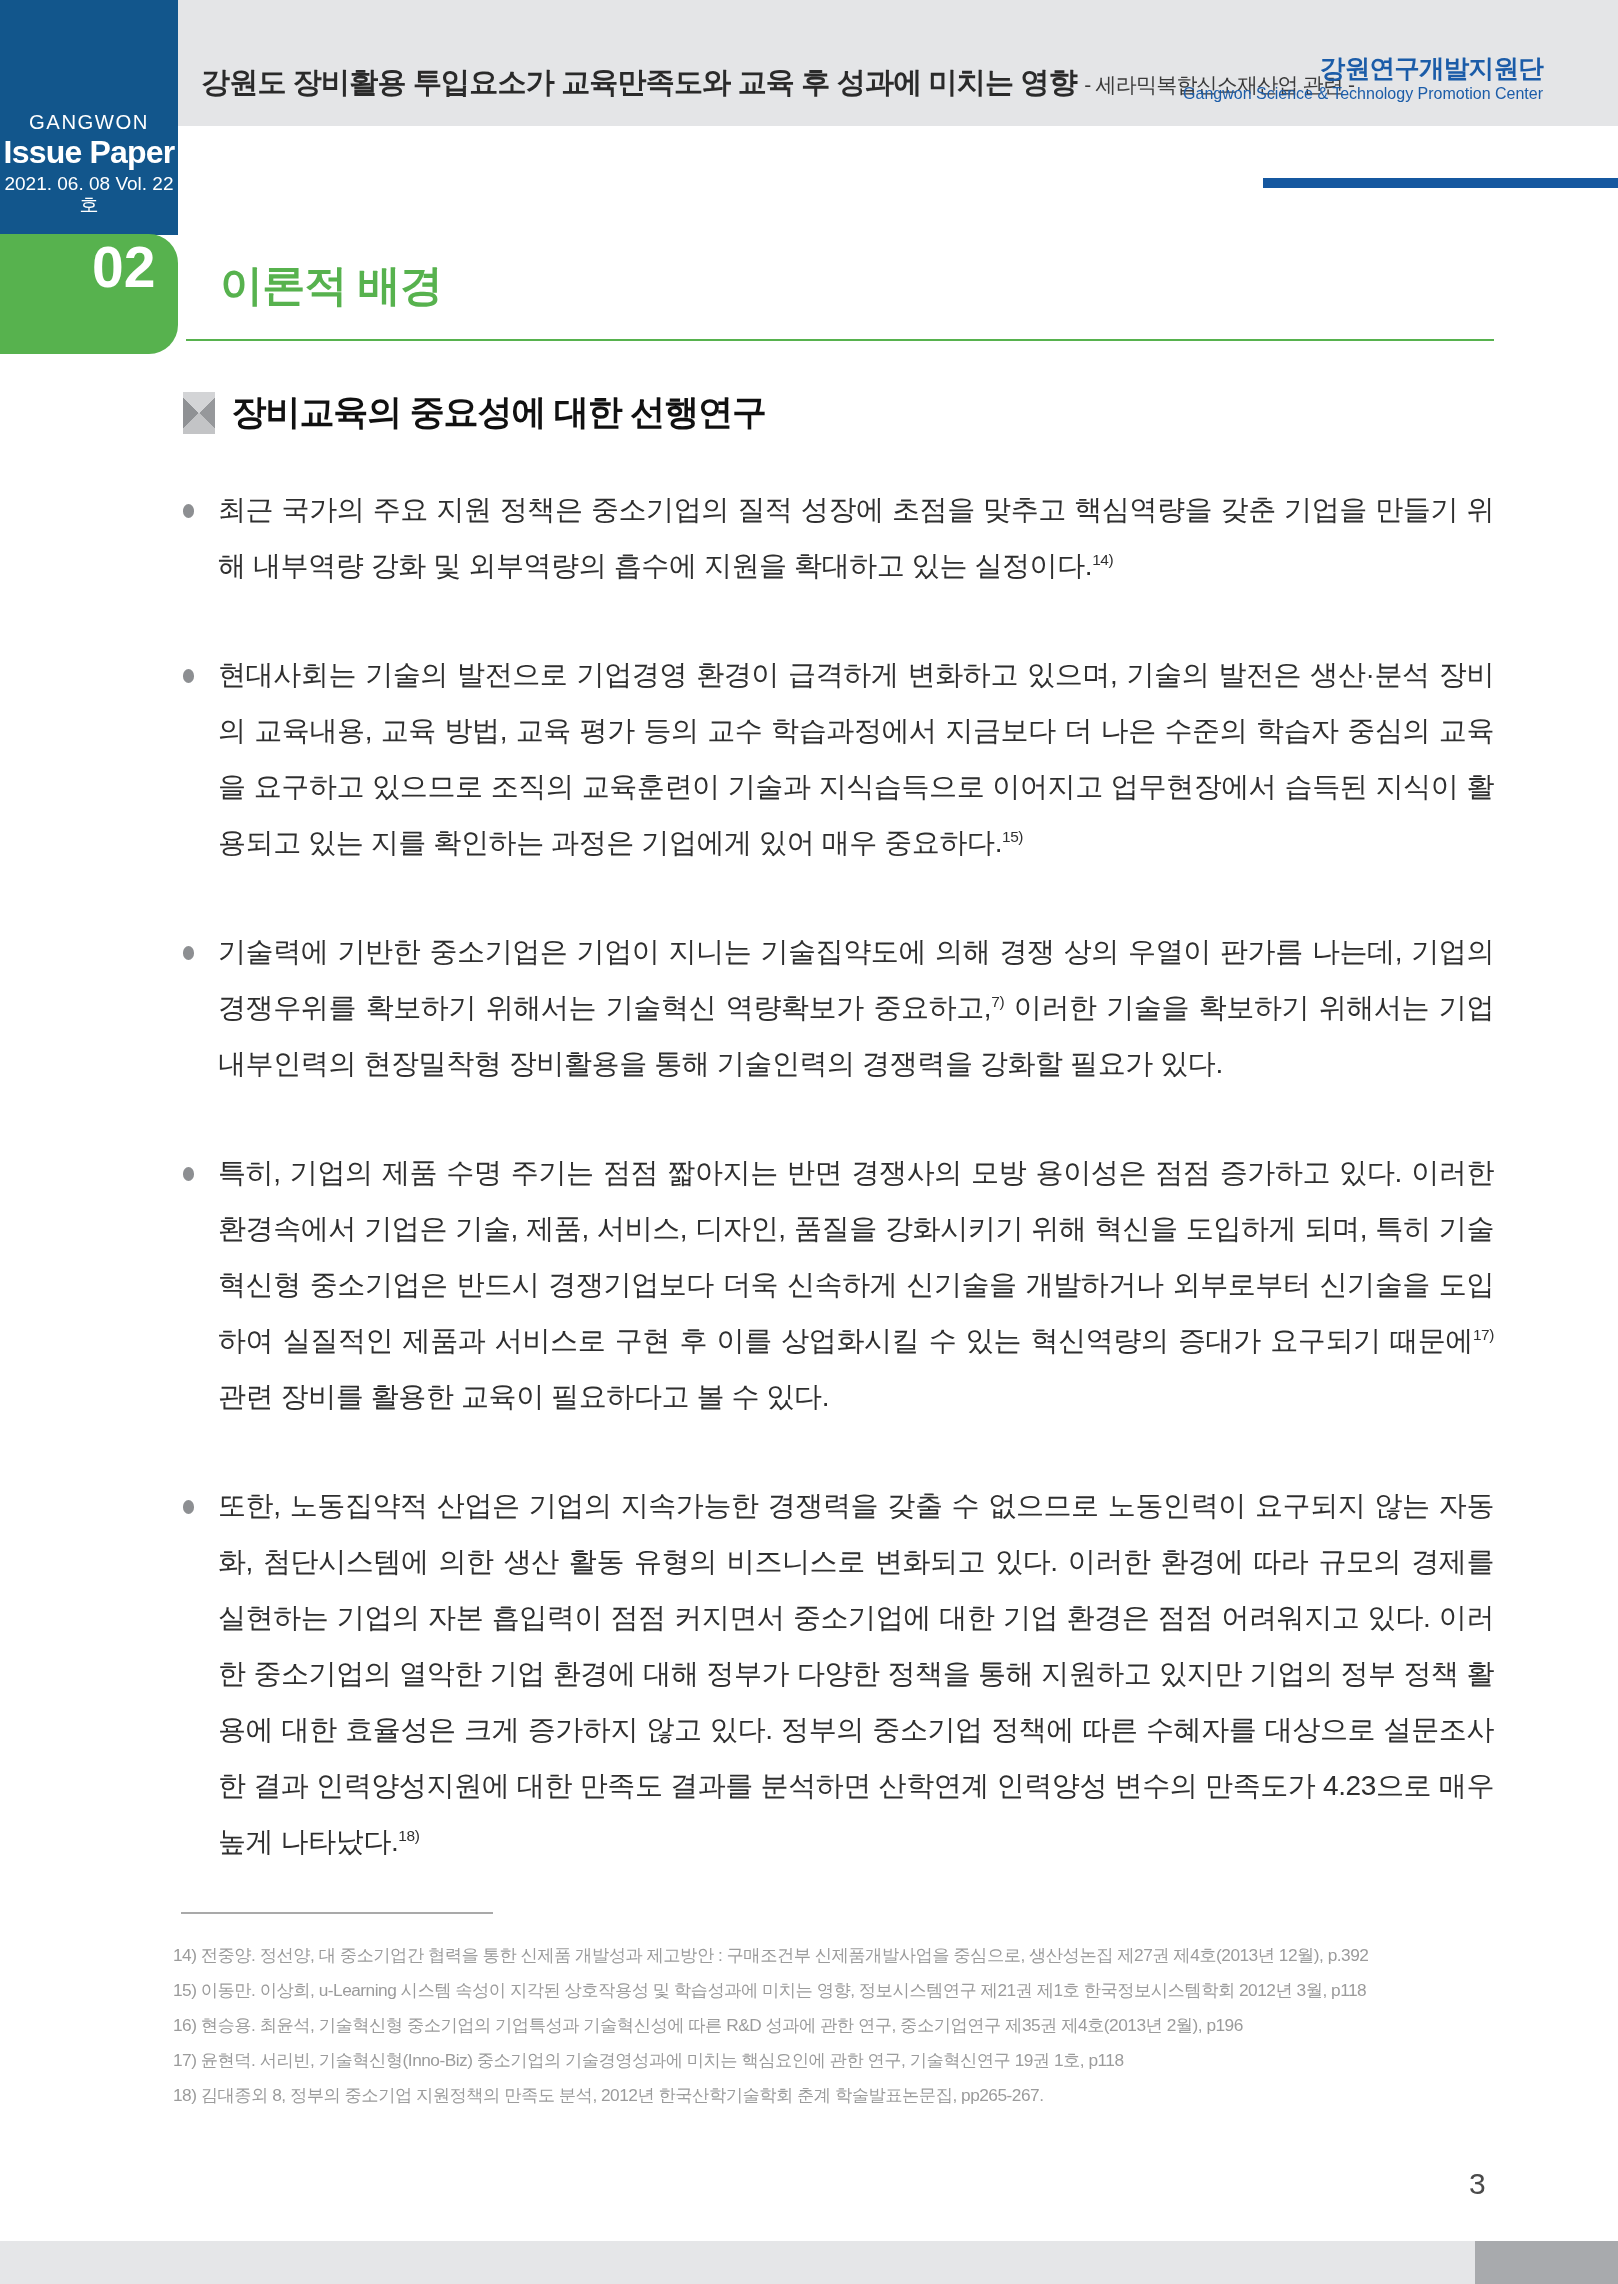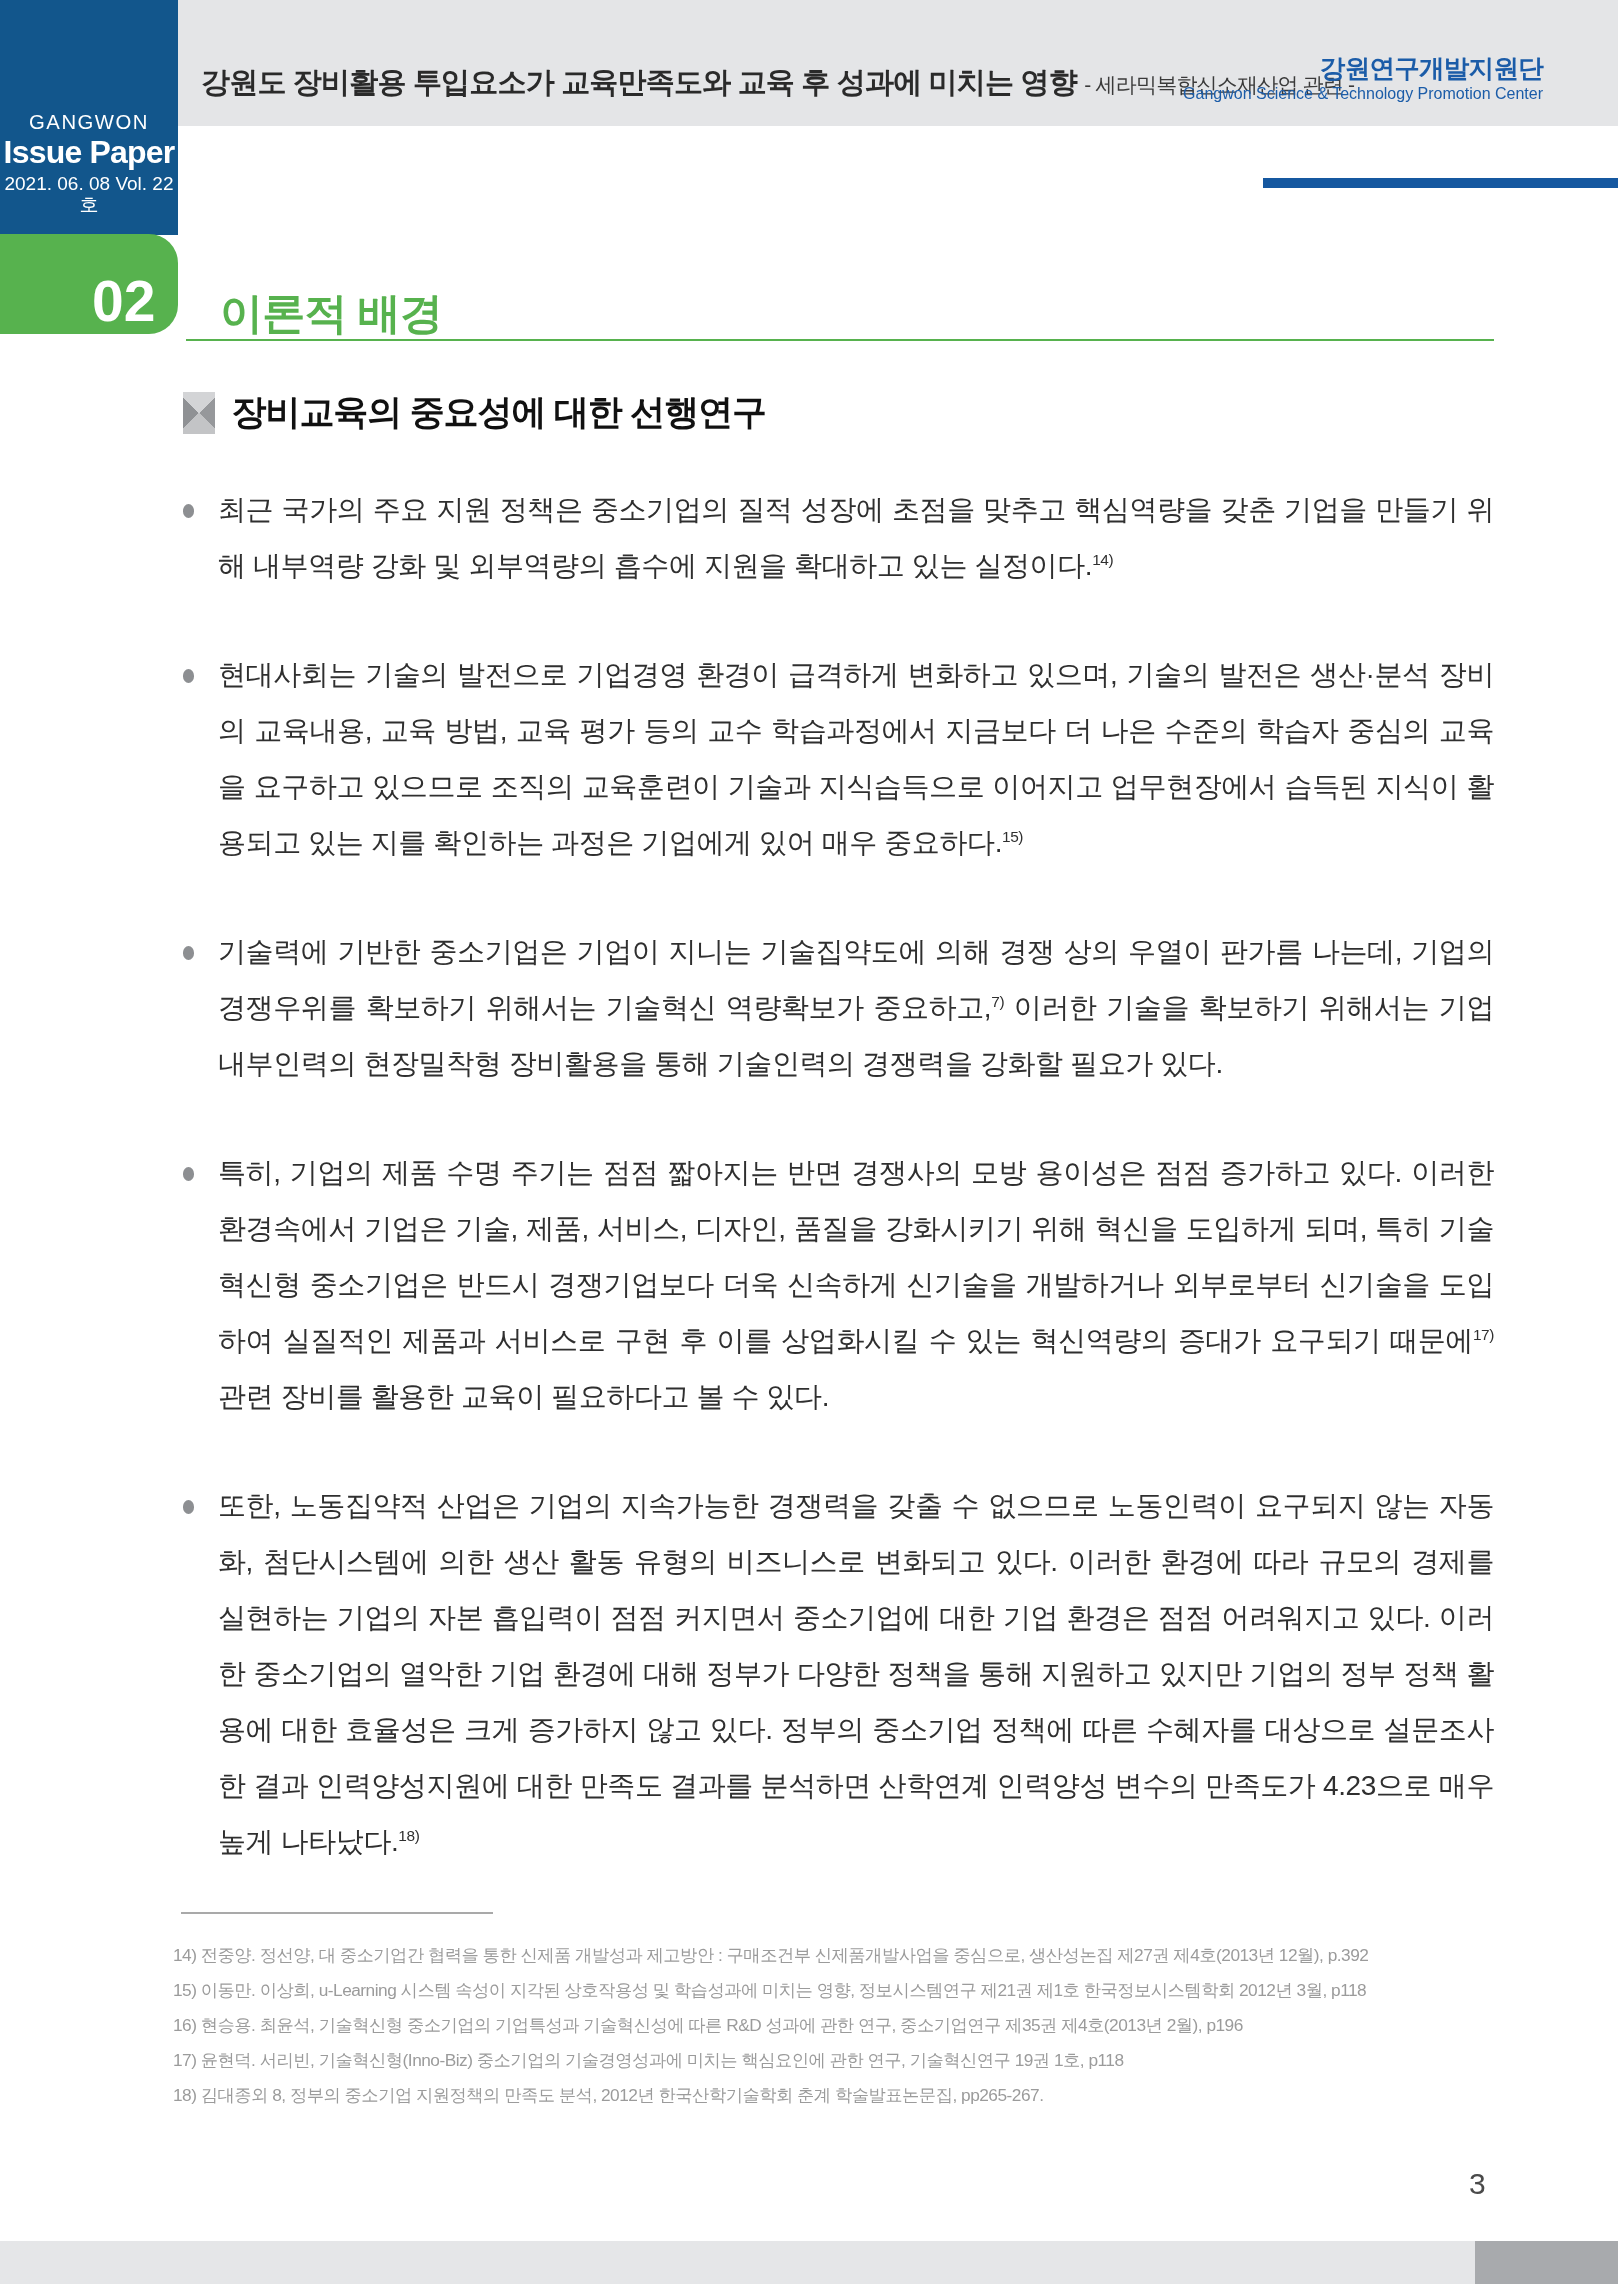--- a/index.html
+++ b/index.html
@@ -24,29 +24,29 @@
   .title-wrap{position:absolute;left:201px;bottom:22.6px;white-space:nowrap;}
   .doc-title{font-size:29px;font-weight:bold;color:#2a2a2a;letter-spacing:-0.8px;}
   .doc-subtitle{font-size:21px;color:#3a3a3a;margin-left:7.5px;letter-spacing:-0.8px;}
   .org-wrap{position:absolute;right:75px;bottom:20px;text-align:right;}
   .org-ko{font-size:25.6px;font-weight:bold;color:#1b5ca8;letter-spacing:-0.8px;line-height:30px;}
   .org-en{font-size:16px;color:#1b5ca8;line-height:22.6px;}
   .org-bar{position:absolute;top:178px;left:1263px;width:355px;height:9.8px;background:#1558a0;}
 
   
   .section-box{
-    position:absolute;top:234px;left:0;width:178px;height:100px;
+    position:absolute;top:234px;left:0;width:178px;height:120px;
     background:#57b24e;border-radius:0 29px 29px 0;
     color:#fff;font-size:57px;font-weight:bold;
-    display:flex;align-items:flex-end;justify-content:flex-end;
+    display:flex;align-items:flex-start;justify-content:flex-end;
     padding-right:22.6px;box-sizing:border-box;
   }
   .section-title{
     position:absolute;top:260px;left:220px;
-    font-size:43px;font-weight:bold;color:#57b24e;letter-spacing:-0.8px;line-height:50px;margin-top:28px;
+    font-size:43px;font-weight:bold;color:#57b24e;letter-spacing:-0.8px;line-height:50px;
   }
   .section-rule{position:absolute;top:339px;left:186px;width:1308px;height:2.3px;background:#57b24e;}
 
   
   .subsection{position:absolute;top:389px;left:183px;display:flex;align-items:center;}
   .subsection-icon{
     width:32px;height:42px;margin-right:16.6px;
     background:conic-gradient(from 0deg at 50% 50%,
       #d3d4d6 0 45deg,#96989b 45deg 135deg,#c3c4c6 135deg 225deg,#8f9194 225deg 315deg,#d3d4d6 315deg);
   }

